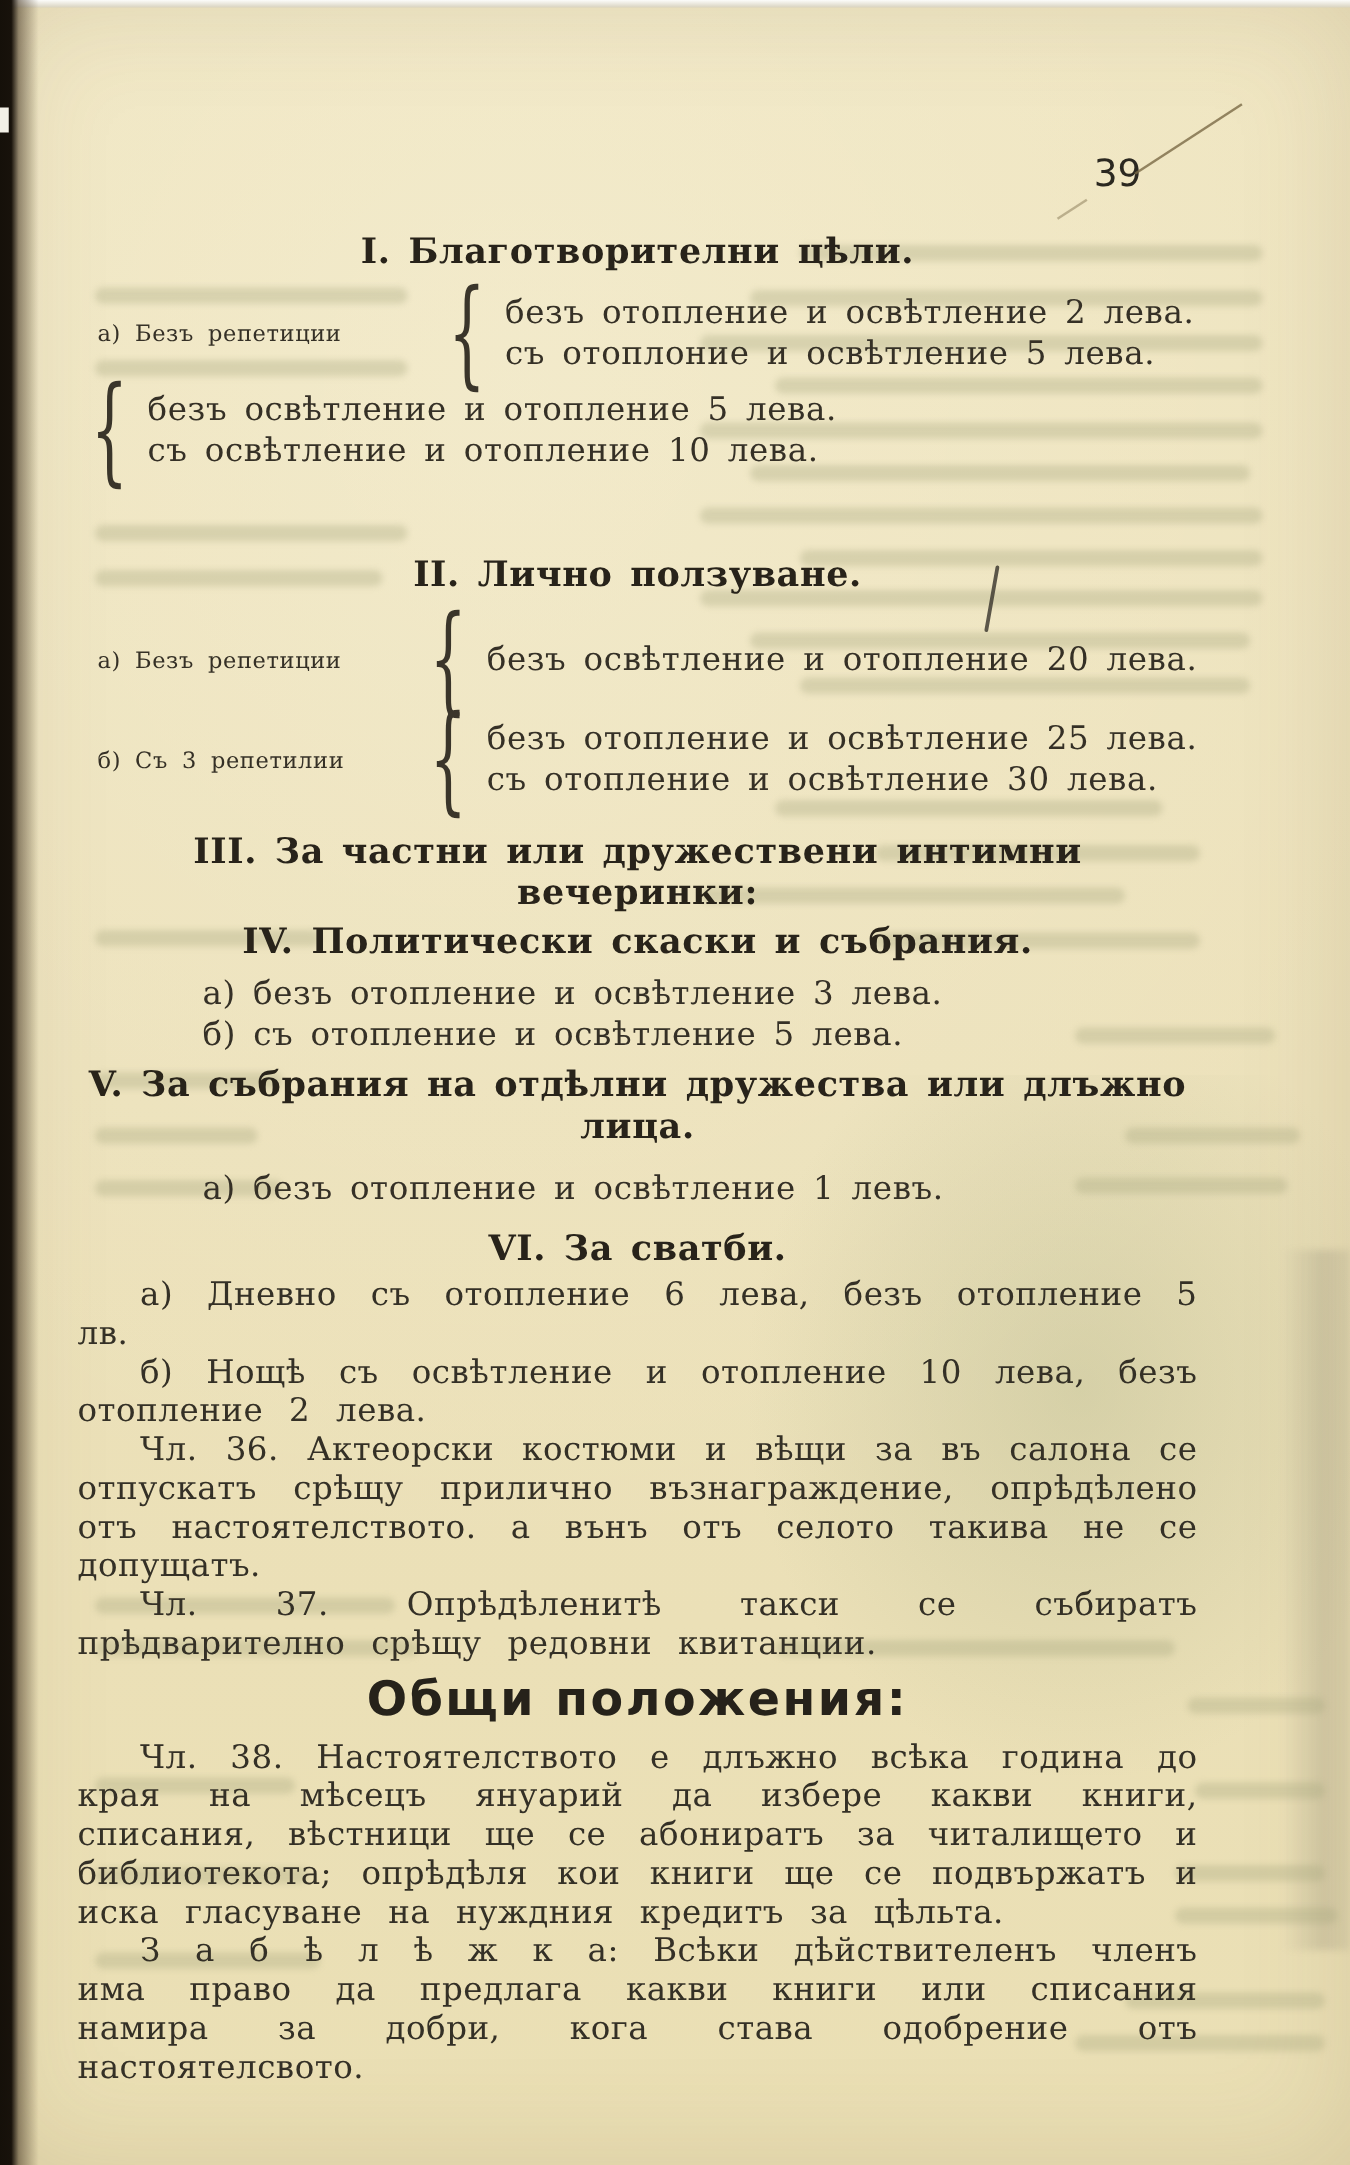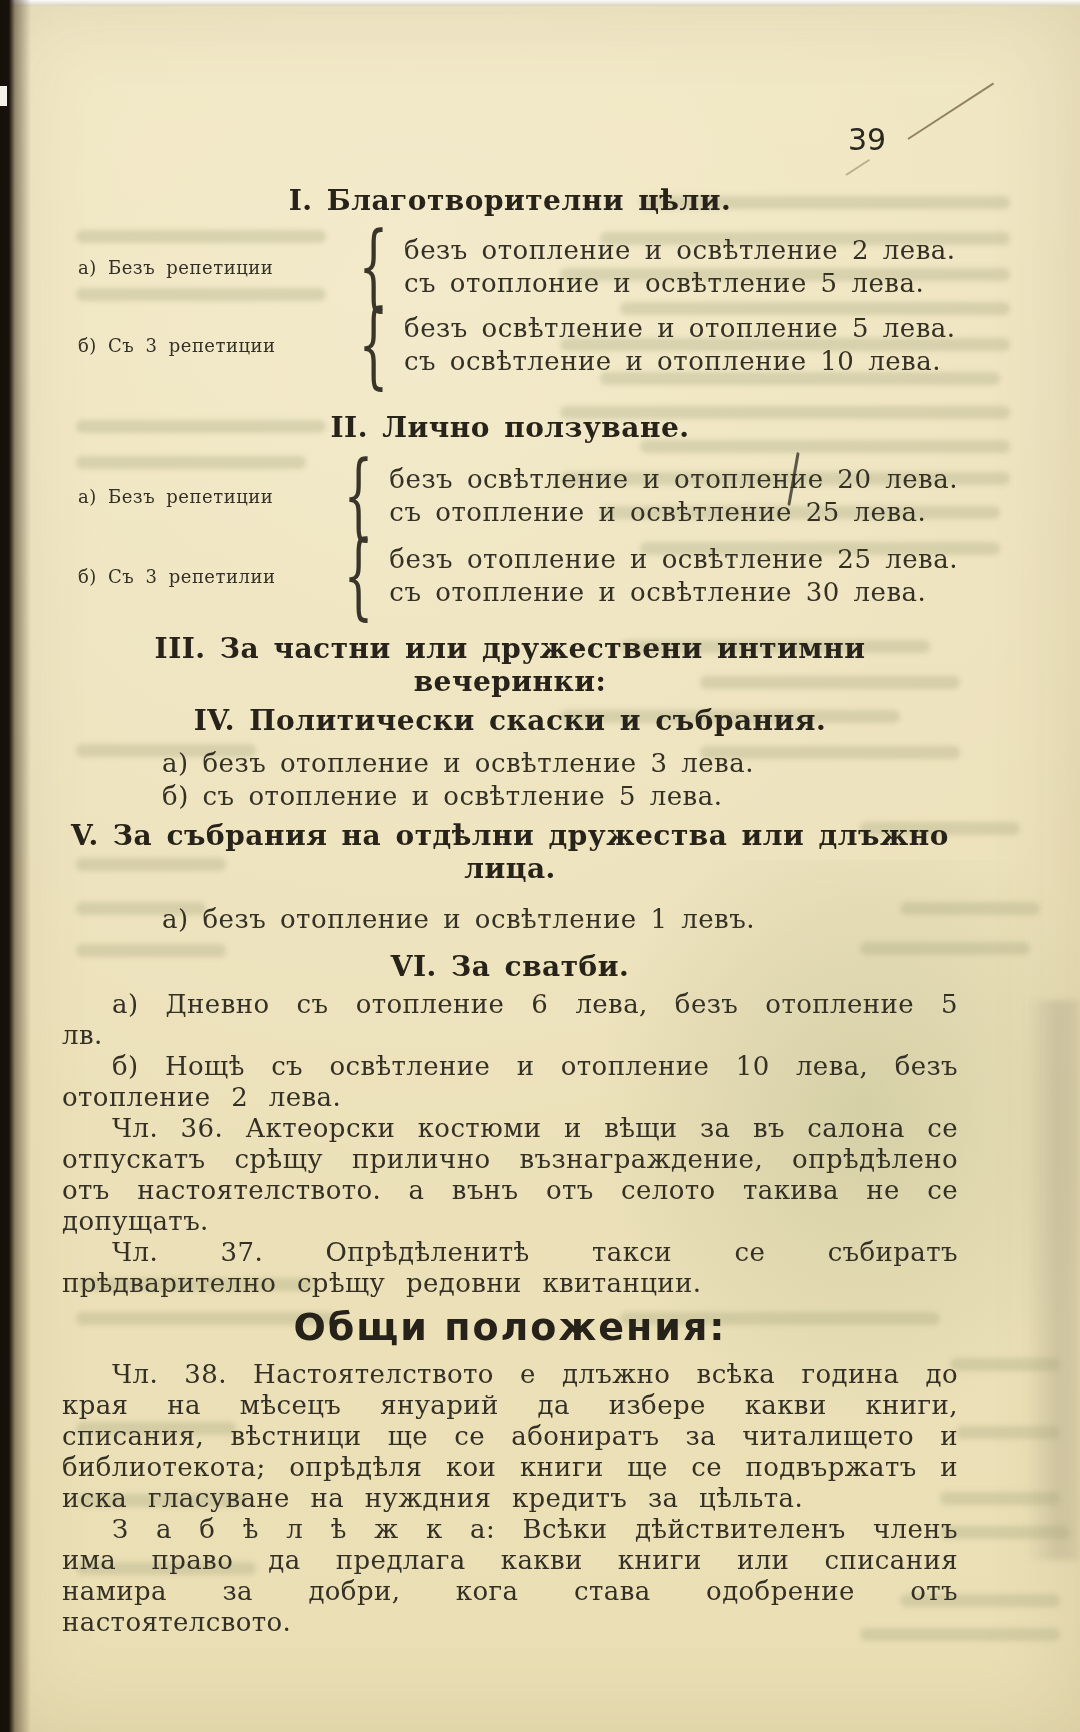--- a/index.html
+++ b/index.html
@@ -22,21 +22,21 @@
   .scratch2{position:absolute;left:846px;top:174px;width:28px;border-top:2px solid rgba(122,106,70,0.45);transform:rotate(-33deg);transform-origin:left center;z-index:3;}
   .mark-slash{position:absolute;left:792px;top:452px;width:3px;height:54px;background:rgba(50,46,38,0.78);transform:rotate(10deg);border-radius:2px;z-index:3;}
 
   
   .bl{position:absolute;height:13px;background:rgba(166,168,126,0.34);filter:blur(2.6px);border-radius:7px;z-index:1;}
   .stain{position:absolute;left:600px;top:860px;width:480px;height:560px;z-index:1;
     background:radial-gradient(ellipse at 55% 45%, rgba(163,170,128,0.30), rgba(163,170,128,0.12) 45%, rgba(163,170,128,0) 72%);}
   .band{position:absolute;right:0;top:1000px;width:54px;height:560px;filter:blur(3px);z-index:1;
     background:linear-gradient(90deg, rgba(0,0,0,0) 0%, rgba(105,100,86,0.18) 60%, rgba(105,100,86,0.10) 100%);}
 
-  .pagenum{position:absolute;top:122px;left:848px;width:92px;text-align:left;z-index:2;
+  .pagenum{position:absolute;top:122px;left:848px;width:92px;text-align:center;z-index:2;
     font-family:"DejaVu Sans", sans-serif;font-size:30px;color:#2b2820;}
 
   .content{position:absolute;left:62px;top:0;width:896px;z-index:2;padding-top:184px;}
 
   .shead{font-size:28px;font-weight:bold;text-align:center;margin:0;color:#28231a;letter-spacing:0.5px;word-spacing:4px;}
 
   .bgroup{display:flex;align-items:center;height:72px;}
   .glabel{width:270px;margin-left:16px;font-size:18px;letter-spacing:0.5px;word-spacing:5px;white-space:nowrap;}
   .brace{width:42px;text-align:center;overflow:visible;}
   .brace::before{content:"{";display:block;font-size:94px;line-height:72px;font-weight:400;color:#3a352a;transform:scaleX(0.5);}
@@ -111,36 +111,34 @@
     <div class="bgroup" style="margin-top:14px">
       <div class="glabel">а) Безъ репетиции</div>
       <div class="brace"></div>
       <div class="glines">
         <div class="gline">безъ отопление и освѣтление 2 лева.</div>
         <div class="gline">съ отоплоние и освѣтление 5 лева.</div>
       </div>
     </div>
 
     <div class="bgroup" style="margin-top:6px">
-      <div class="glabel">б) Съ 3 репетиции</div>
       <div class="brace"></div>
       <div class="glines">
         <div class="gline">безъ освѣтление и отопление 5 лева.</div>
         <div class="gline">съ освѣтление и отопление 10 лева.</div>
       </div>
     </div>
 
-    <h2 class="shead" style="margin-top:30px">II. Лично ползуване.</h2>
+    <h2 class="shead" style="margin-top:62px">II. Лично ползуване.</h2>
 
     <div class="bgroup" style="margin-top:16px">
       <div class="glabel">а) Безъ репетиции</div>
       <div class="brace"></div>
       <div class="glines">
         <div class="gline">безъ освѣтление и отопление 20 лева.</div>
-        <div class="gline">съ отопление и освѣтление 25 лева.</div>
       </div>
     </div>
 
     <div class="bgroup" style="margin-top:8px">
       <div class="glabel">б) Съ 3 репетилии</div>
       <div class="brace"></div>
       <div class="glines">
         <div class="gline">безъ отопление и освѣтление 25 лева.</div>
         <div class="gline">съ отопление и освѣтление 30 лева.</div>
       </div>

